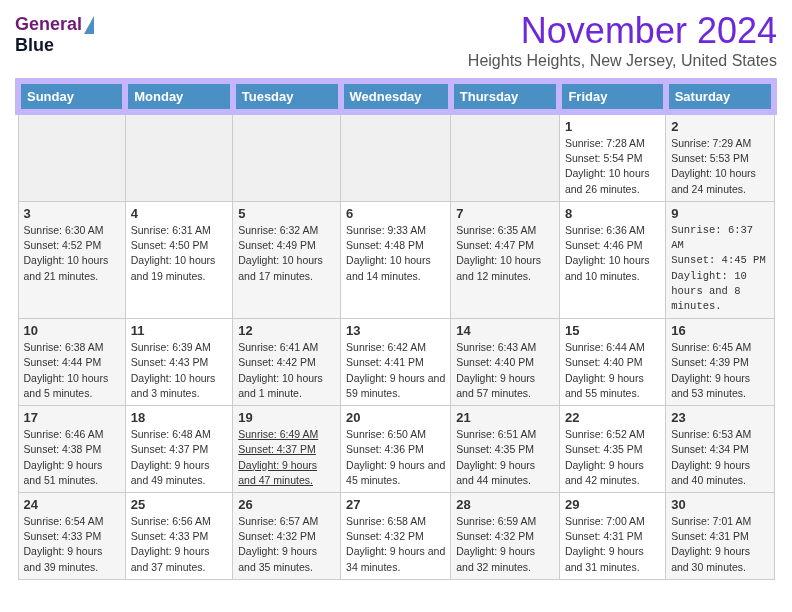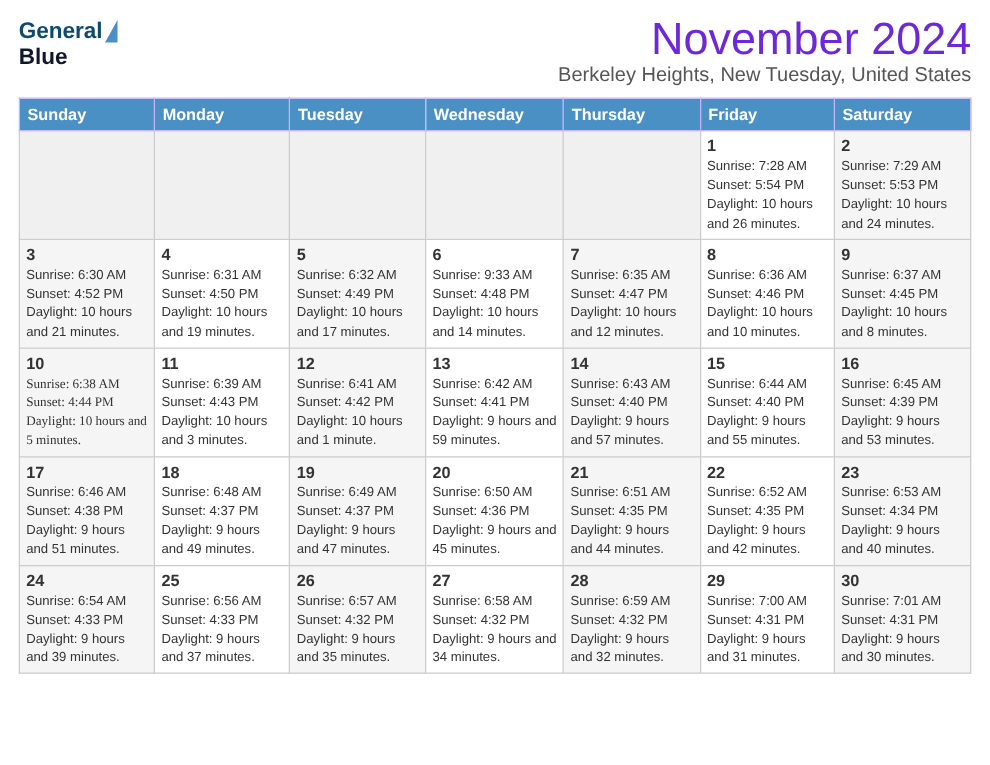--- a/index.html
+++ b/index.html
@@ -22,21 +22,21 @@
       align-items: flex-start;
       margin-top: 4px;
     }
     .logo-text {
       display: flex;
       align-items: center;
     }
     .logo-general {
       font-size: 18px;
       font-weight: bold;
-      color: #0c4a6e;
+      color: #701a75;
     }
     .logo-blue {
       font-size: 18px;
       font-weight: bold;
       color: #0f172a;
     }
     .logo-triangle {
       width: 0;
       height: 0;
       border-left: 10px solid transparent;
@@ -60,21 +60,21 @@
       width: 100%;
       border-collapse: collapse;
       border: 1px solid #ccc;
     }
     .calendar th {
       background-color: #4a90c4;
       color: white;
       text-align: left;
       padding: 5px 6px;
       font-size: 13px;
-      border: 1px solid #c4b5fd;
+      border: 6px solid #c4b5fd;
     }
     .calendar td {
       vertical-align: top;
       border: 1px solid #ccc;
       padding: 4px 5px;
       width: 113px;
       min-height: 80px;
       background: #fff;
       font-size: 11px;
       color: #333;
@@ -119,21 +119,21 @@
 <div class="header-area">
   <div class="logo">
     <div class="logo-text">
       <span class="logo-general">General</span>
       <span class="logo-triangle"></span>
     </div>
     <span class="logo-blue">Blue</span>
   </div>
   <div class="title-area">
     <div class="month-title">November 2024</div>
-    <div class="subtitle">Berkeley Heights, New Tuesday, United States</div>
+    <div class="subtitle">Heights Heights, New Jersey, United States</div>
   </div>
 </div>
 
 <table class="calendar">
   <thead>
     <tr>
     <th>Sunday</th>
         <th>Monday</th>
         <th>Tuesday</th>
         <th>Wednesday</th>
@@ -194,29 +194,29 @@
 Daylight: 10 hours and 12 minutes.</div>
         </td>
         <td>
           <span class="day-number">8</span>
           <div class="day-info" style="white-space: pre-line;">Sunrise: 6:36 AM
 Sunset: 4:46 PM
 Daylight: 10 hours and 10 minutes.</div>
         </td>
         <td>
           <span class="day-number">9</span>
-          <div class="day-info" style="white-space: pre-line;">Sunrise: 6:37 AM
+          <div class="day-info" style="white-space: pre-line; font-family: Liberation Mono, monospace;">Sunrise: 6:37 AM
 Sunset: 4:45 PM
 Daylight: 10 hours and 8 minutes.</div>
         </td>
       </tr>
       <tr class="row-odd">
         <td>
           <span class="day-number">10</span>
-          <div class="day-info" style="white-space: pre-line; font-family: Liberation Serif, serif;">Sunrise: 6:38 AM
+          <div class="day-info" style="white-space: pre-line;">Sunrise: 6:38 AM
 Sunset: 4:44 PM
 Daylight: 10 hours and 5 minutes.</div>
         </td>
         <td>
           <span class="day-number">11</span>
           <div class="day-info" style="white-space: pre-line;">Sunrise: 6:39 AM
 Sunset: 4:43 PM
 Daylight: 10 hours and 3 minutes.</div>
         </td>
         <td>
@@ -258,21 +258,21 @@
 Daylight: 9 hours and 51 minutes.</div>
         </td>
         <td>
           <span class="day-number">18</span>
           <div class="day-info" style="white-space: pre-line;">Sunrise: 6:48 AM
 Sunset: 4:37 PM
 Daylight: 9 hours and 49 minutes.</div>
         </td>
         <td>
           <span class="day-number">19</span>
-          <div class="day-info" style="white-space: pre-line;">Sunrise: 6:49 AM
+          <div class="day-info" style="white-space: pre-line; text-decoration: underline;">Sunrise: 6:49 AM
 Sunset: 4:37 PM
 Daylight: 9 hours and 47 minutes.</div>
         </td>
         <td>
           <span class="day-number">20</span>
           <div class="day-info" style="white-space: pre-line;">Sunrise: 6:50 AM
 Sunset: 4:36 PM
 Daylight: 9 hours and 45 minutes.</div>
         </td>
         <td>

